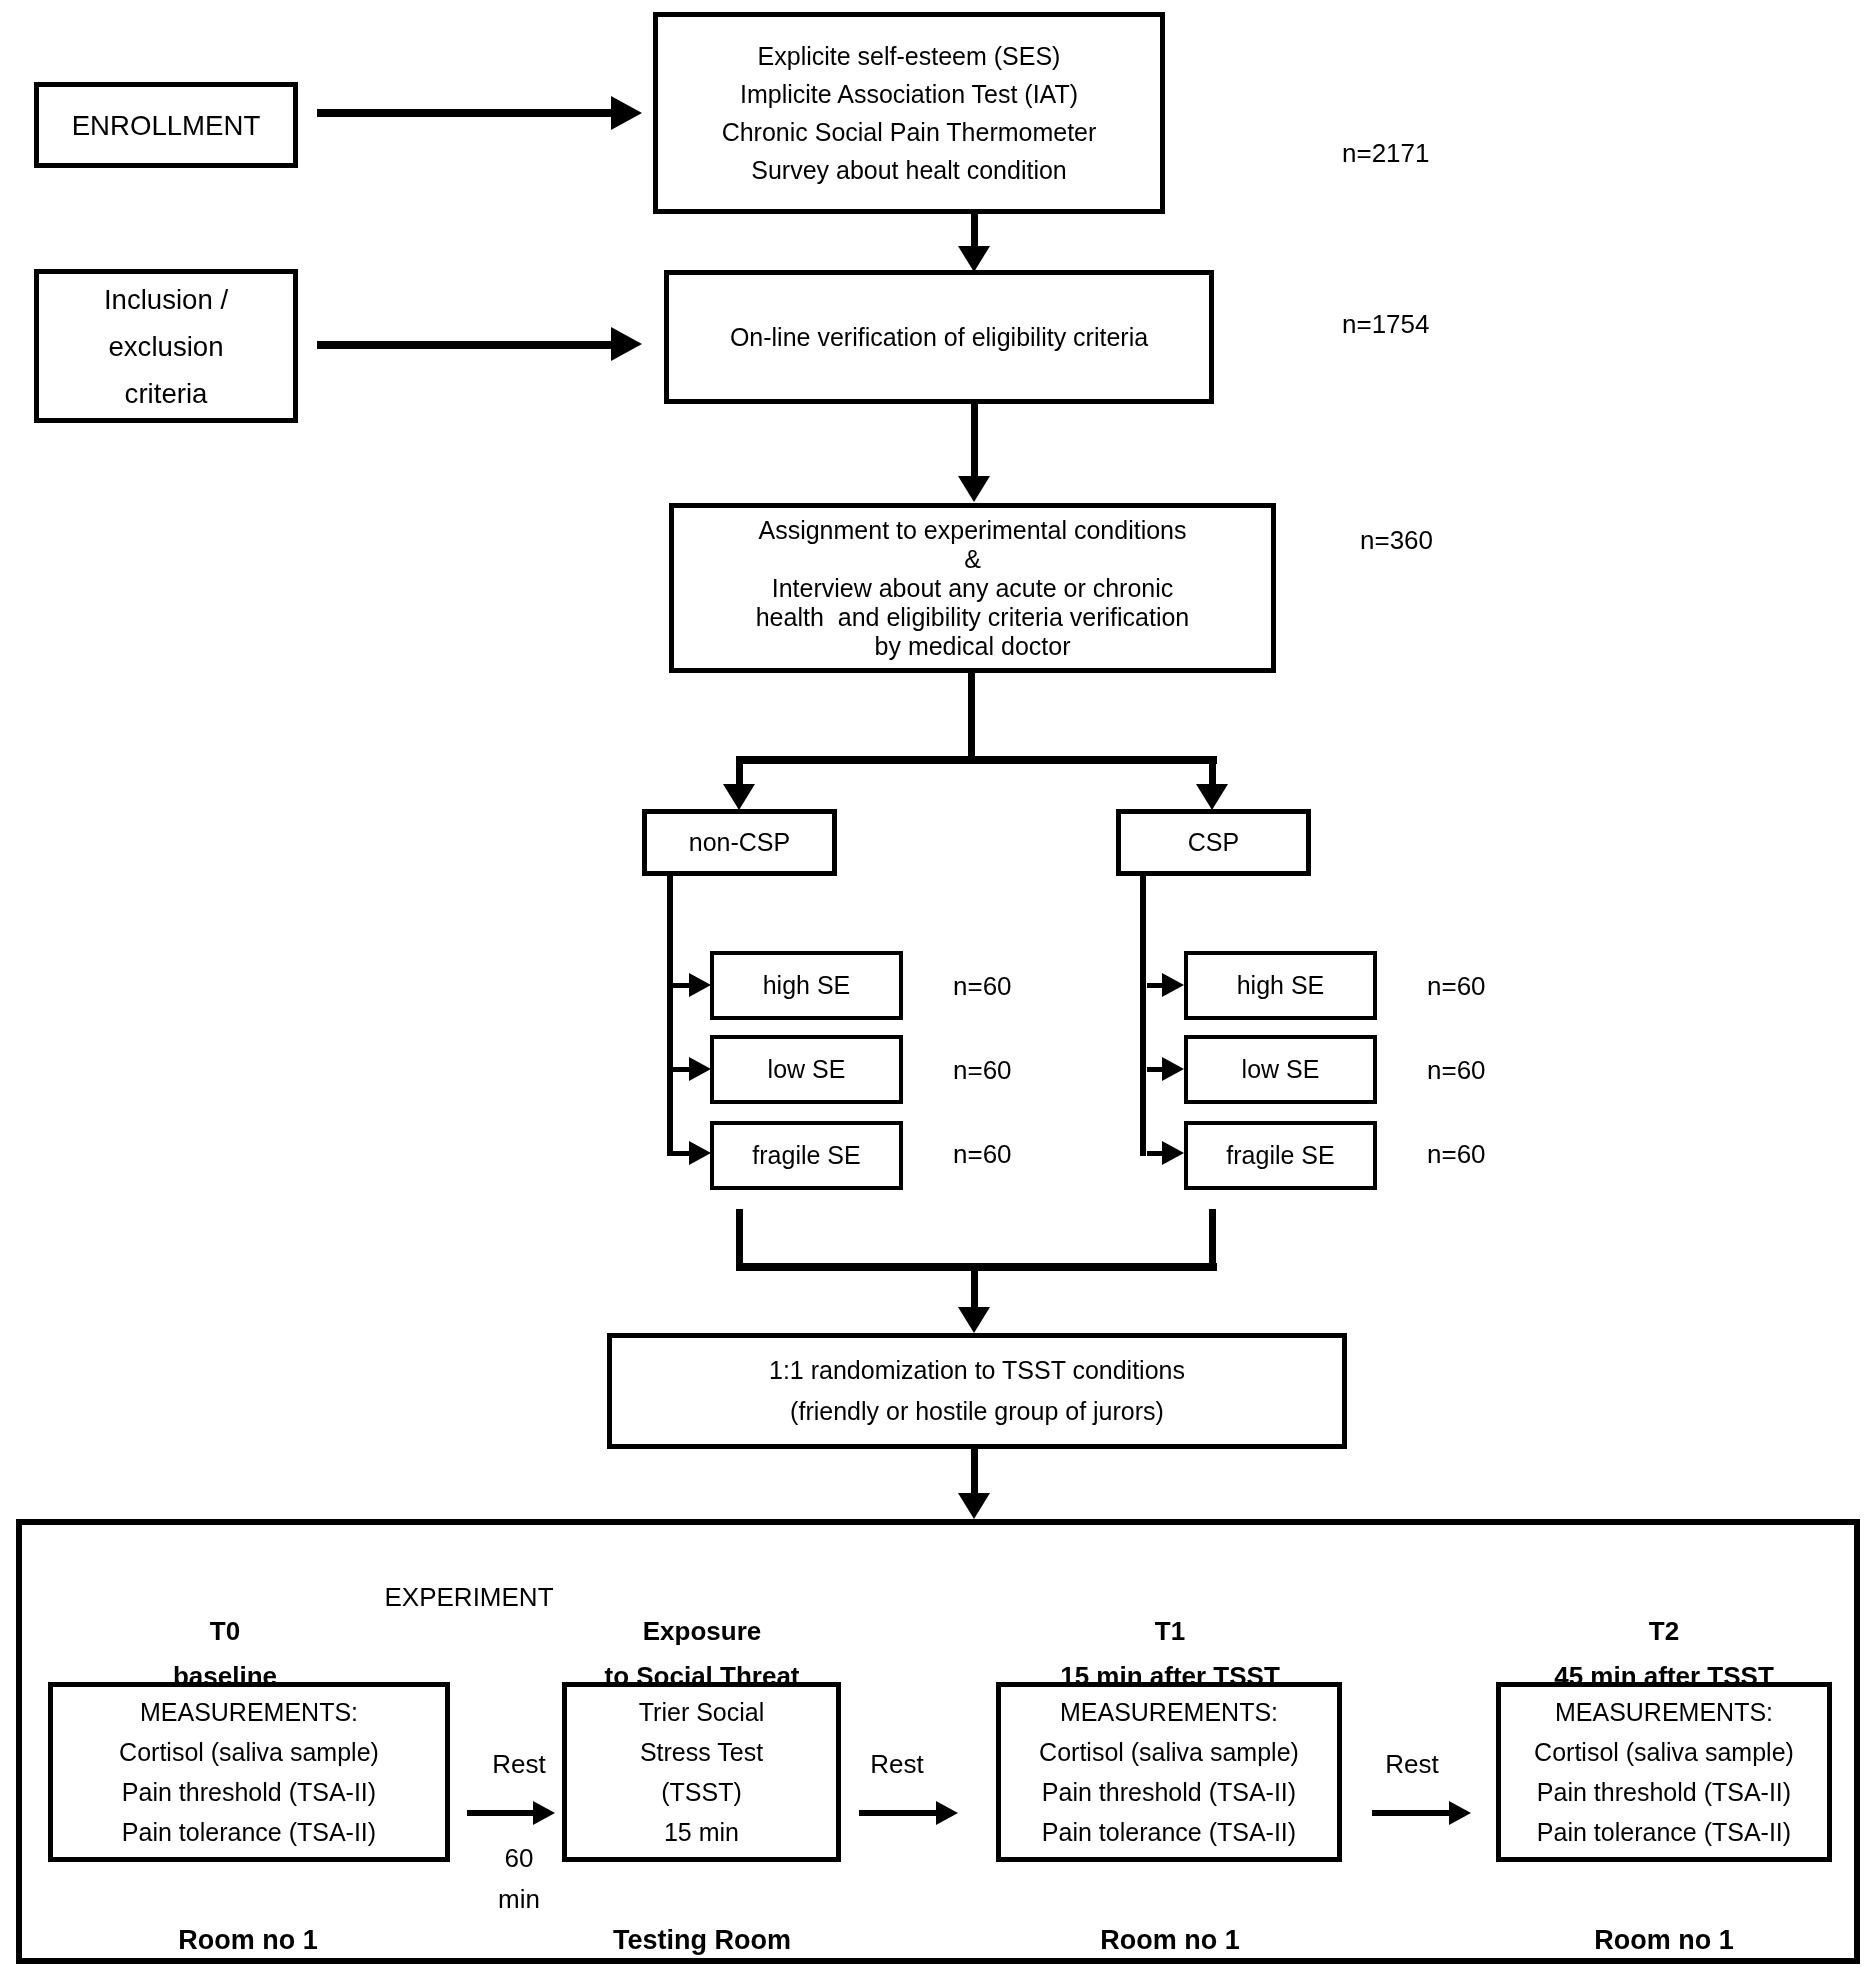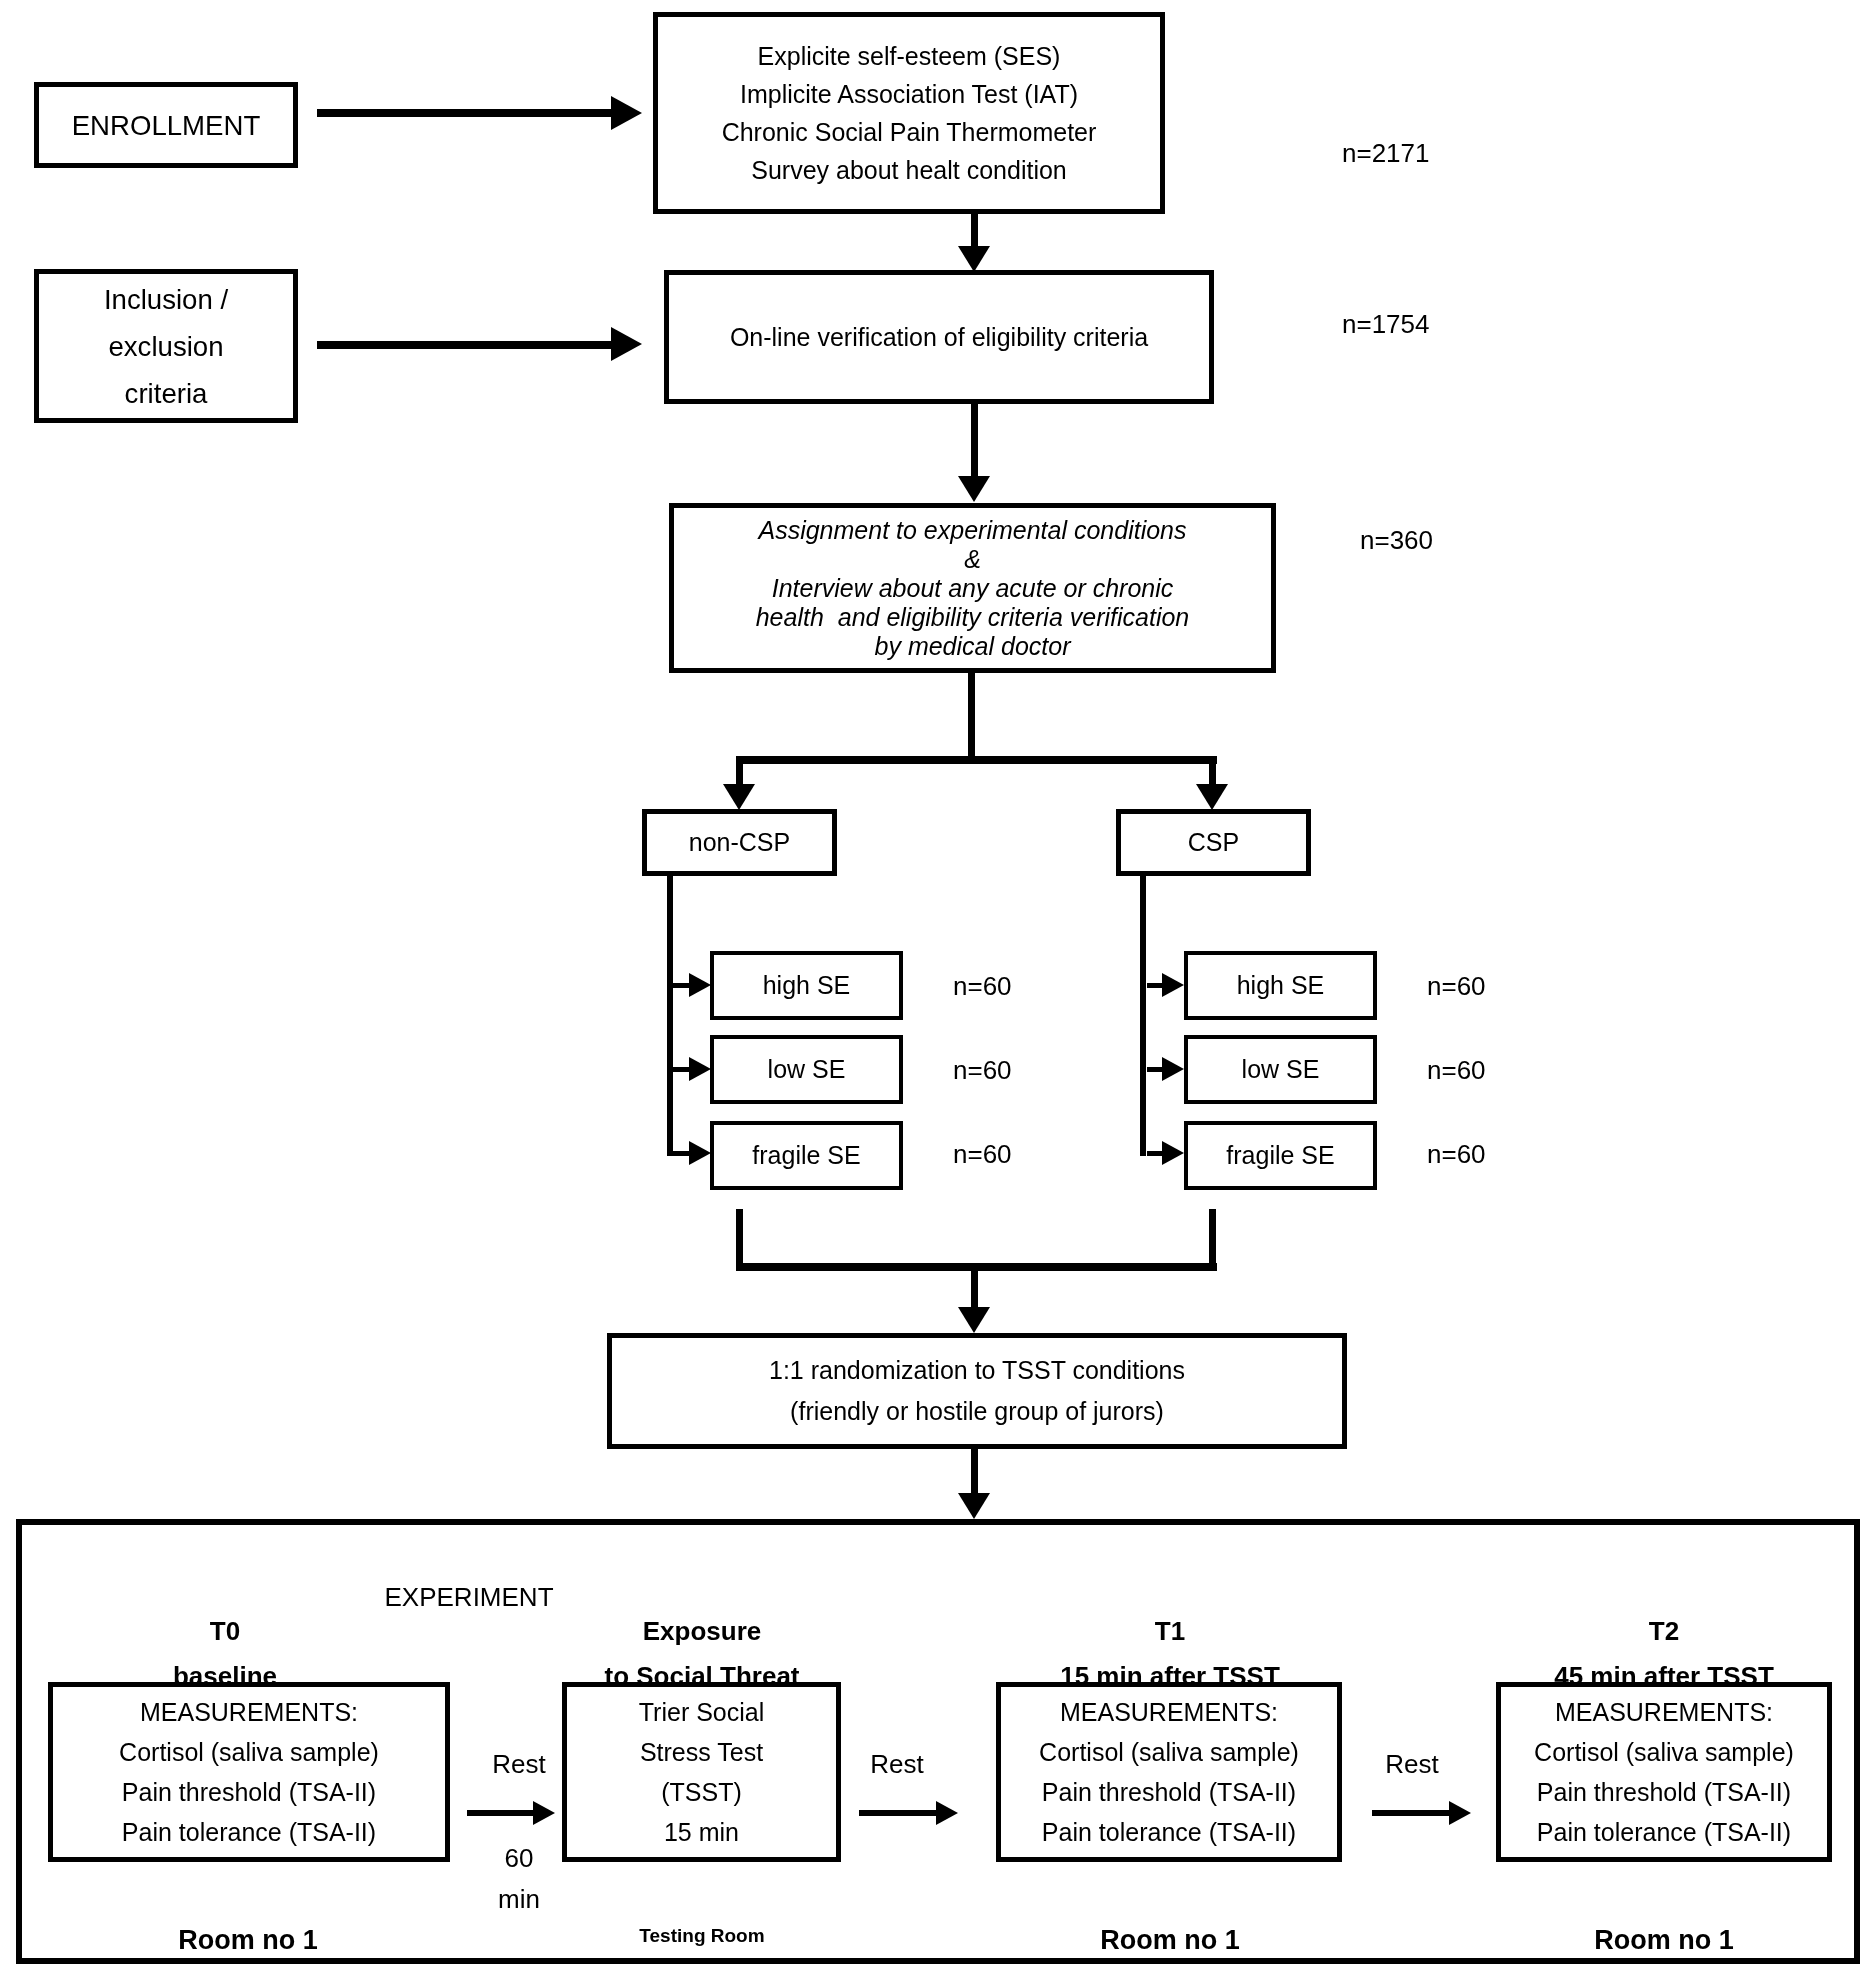--- a/index.html
+++ b/index.html
@@ -53,21 +53,21 @@
     <div class="ln">exclusion</div>
     <div class="ln">criteria</div>
   </div>
 
   <div class="hline" style="left:317px;top:341px;width:294px;height:8.3px;"></div>
   <div class="ah-right" style="left:611px;top:327px;"></div>
 
   <div class="vline" style="left:971px;top:404px;width:7.4px;height:73px;"></div>
   <div class="ah-down" style="left:958px;top:476px;"></div>
 
-  <div class="box" style="left:669px;top:503px;width:607px;height:170px;font-style:italic;--lh:29px;">
+  <div class="box" style="left:669px;top:503px;width:607px;height:170px;--lh:29px;">
     <div class="ln">Assignment to experimental conditions</div>
     <div class="ln">&amp;</div>
     <div class="ln">Interview about any acute or chronic</div>
     <div class="ln">health  and eligibility criteria verification</div>
     <div class="ln">by medical doctor</div>
   </div>
 
   <div class="txt" style="left:1360px;top:525px;">n=360</div>
 
   <div class="vline" style="left:968px;top:673px;width:7.4px;height:83px;"></div>
@@ -193,18 +193,18 @@
 
   <div class="txt ctr" style="left:805px;top:1749px;width:184px;">Rest</div>
   <div class="hline" style="left:859px;top:1810px;width:79px;height:5.5px;"></div>
   <div class="ah-right sm" style="left:936px;top:1801px;"></div>
 
   <div class="txt ctr" style="left:1320px;top:1749px;width:184px;">Rest</div>
   <div class="hline" style="left:1372px;top:1810px;width:79px;height:5.5px;"></div>
   <div class="ah-right sm" style="left:1449px;top:1801px;"></div>
 
   <div class="txt ctr b" style="left:87px;top:1903px;width:322px;font-size:27px;">Room no 1</div>
-  <div class="txt ctr b" style="left:541px;top:1903px;width:322px;font-size:19px;">Testing Room</div>
+  <div class="txt ctr b" style="left:541px;top:1903px;width:322px;font-size:27px;">Testing Room</div>
   <div class="txt ctr b" style="left:1009px;top:1903px;width:322px;font-size:27px;">Room no 1</div>
   <div class="txt ctr b" style="left:1503px;top:1903px;width:322px;font-size:27px;">Room no 1</div>
 
 </div>
 
 
 </body></html>

